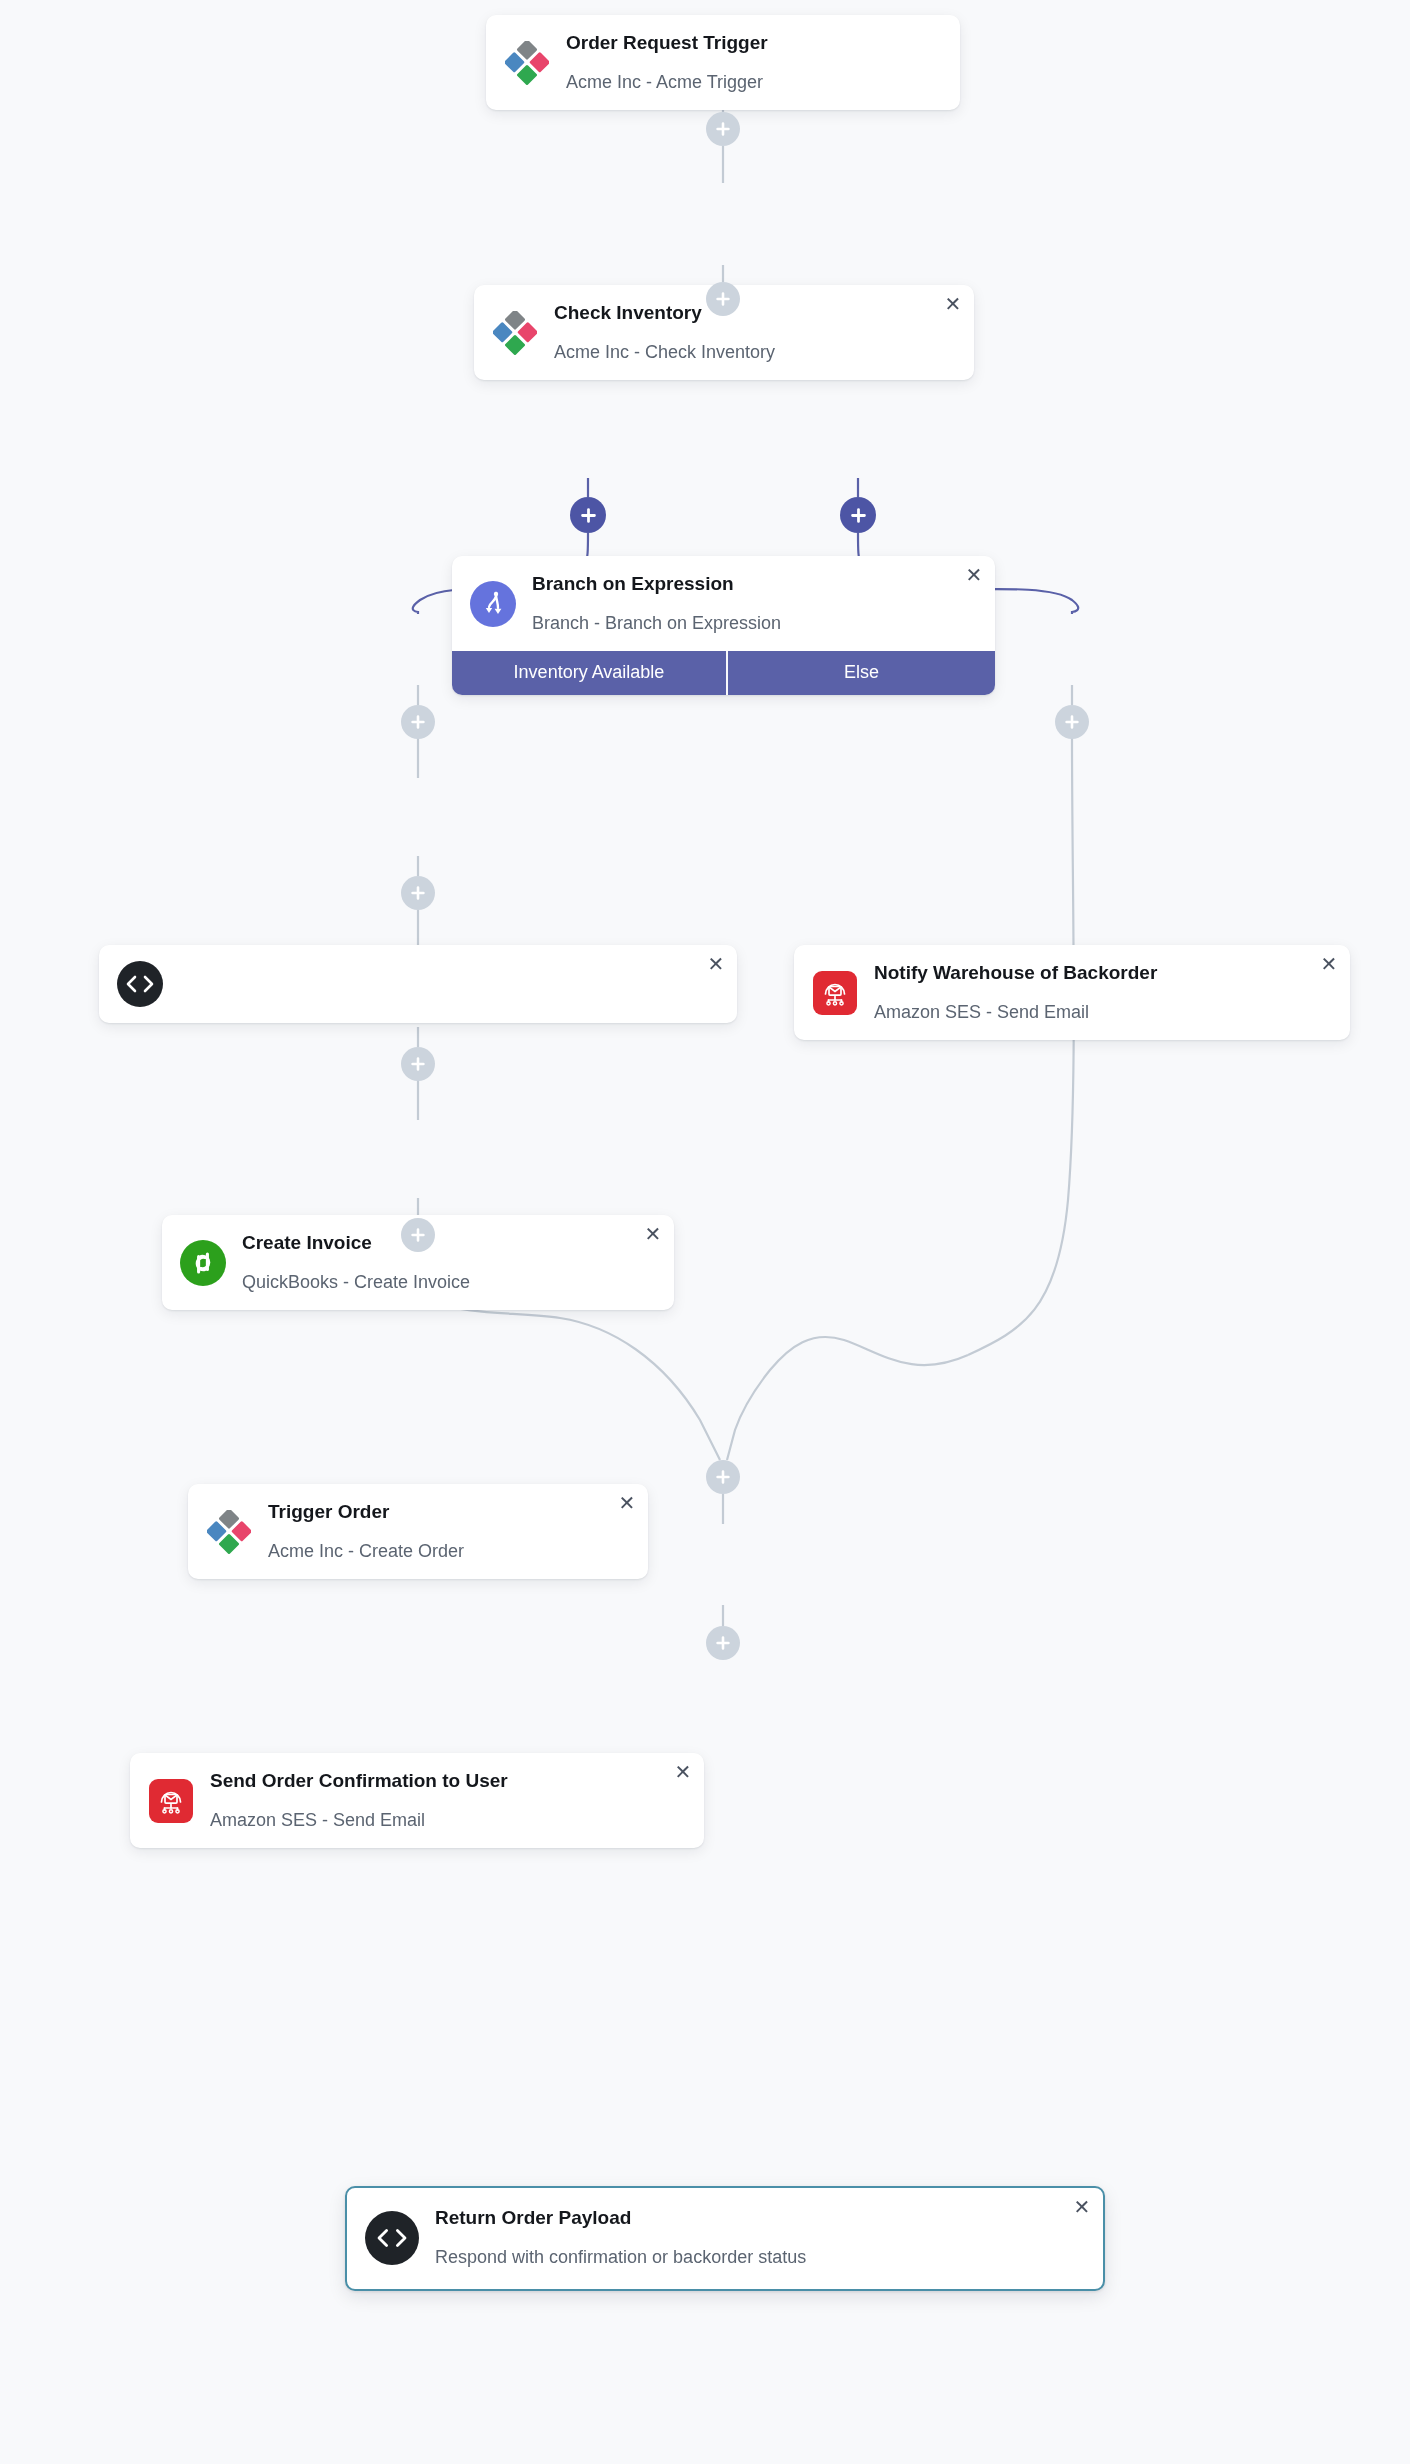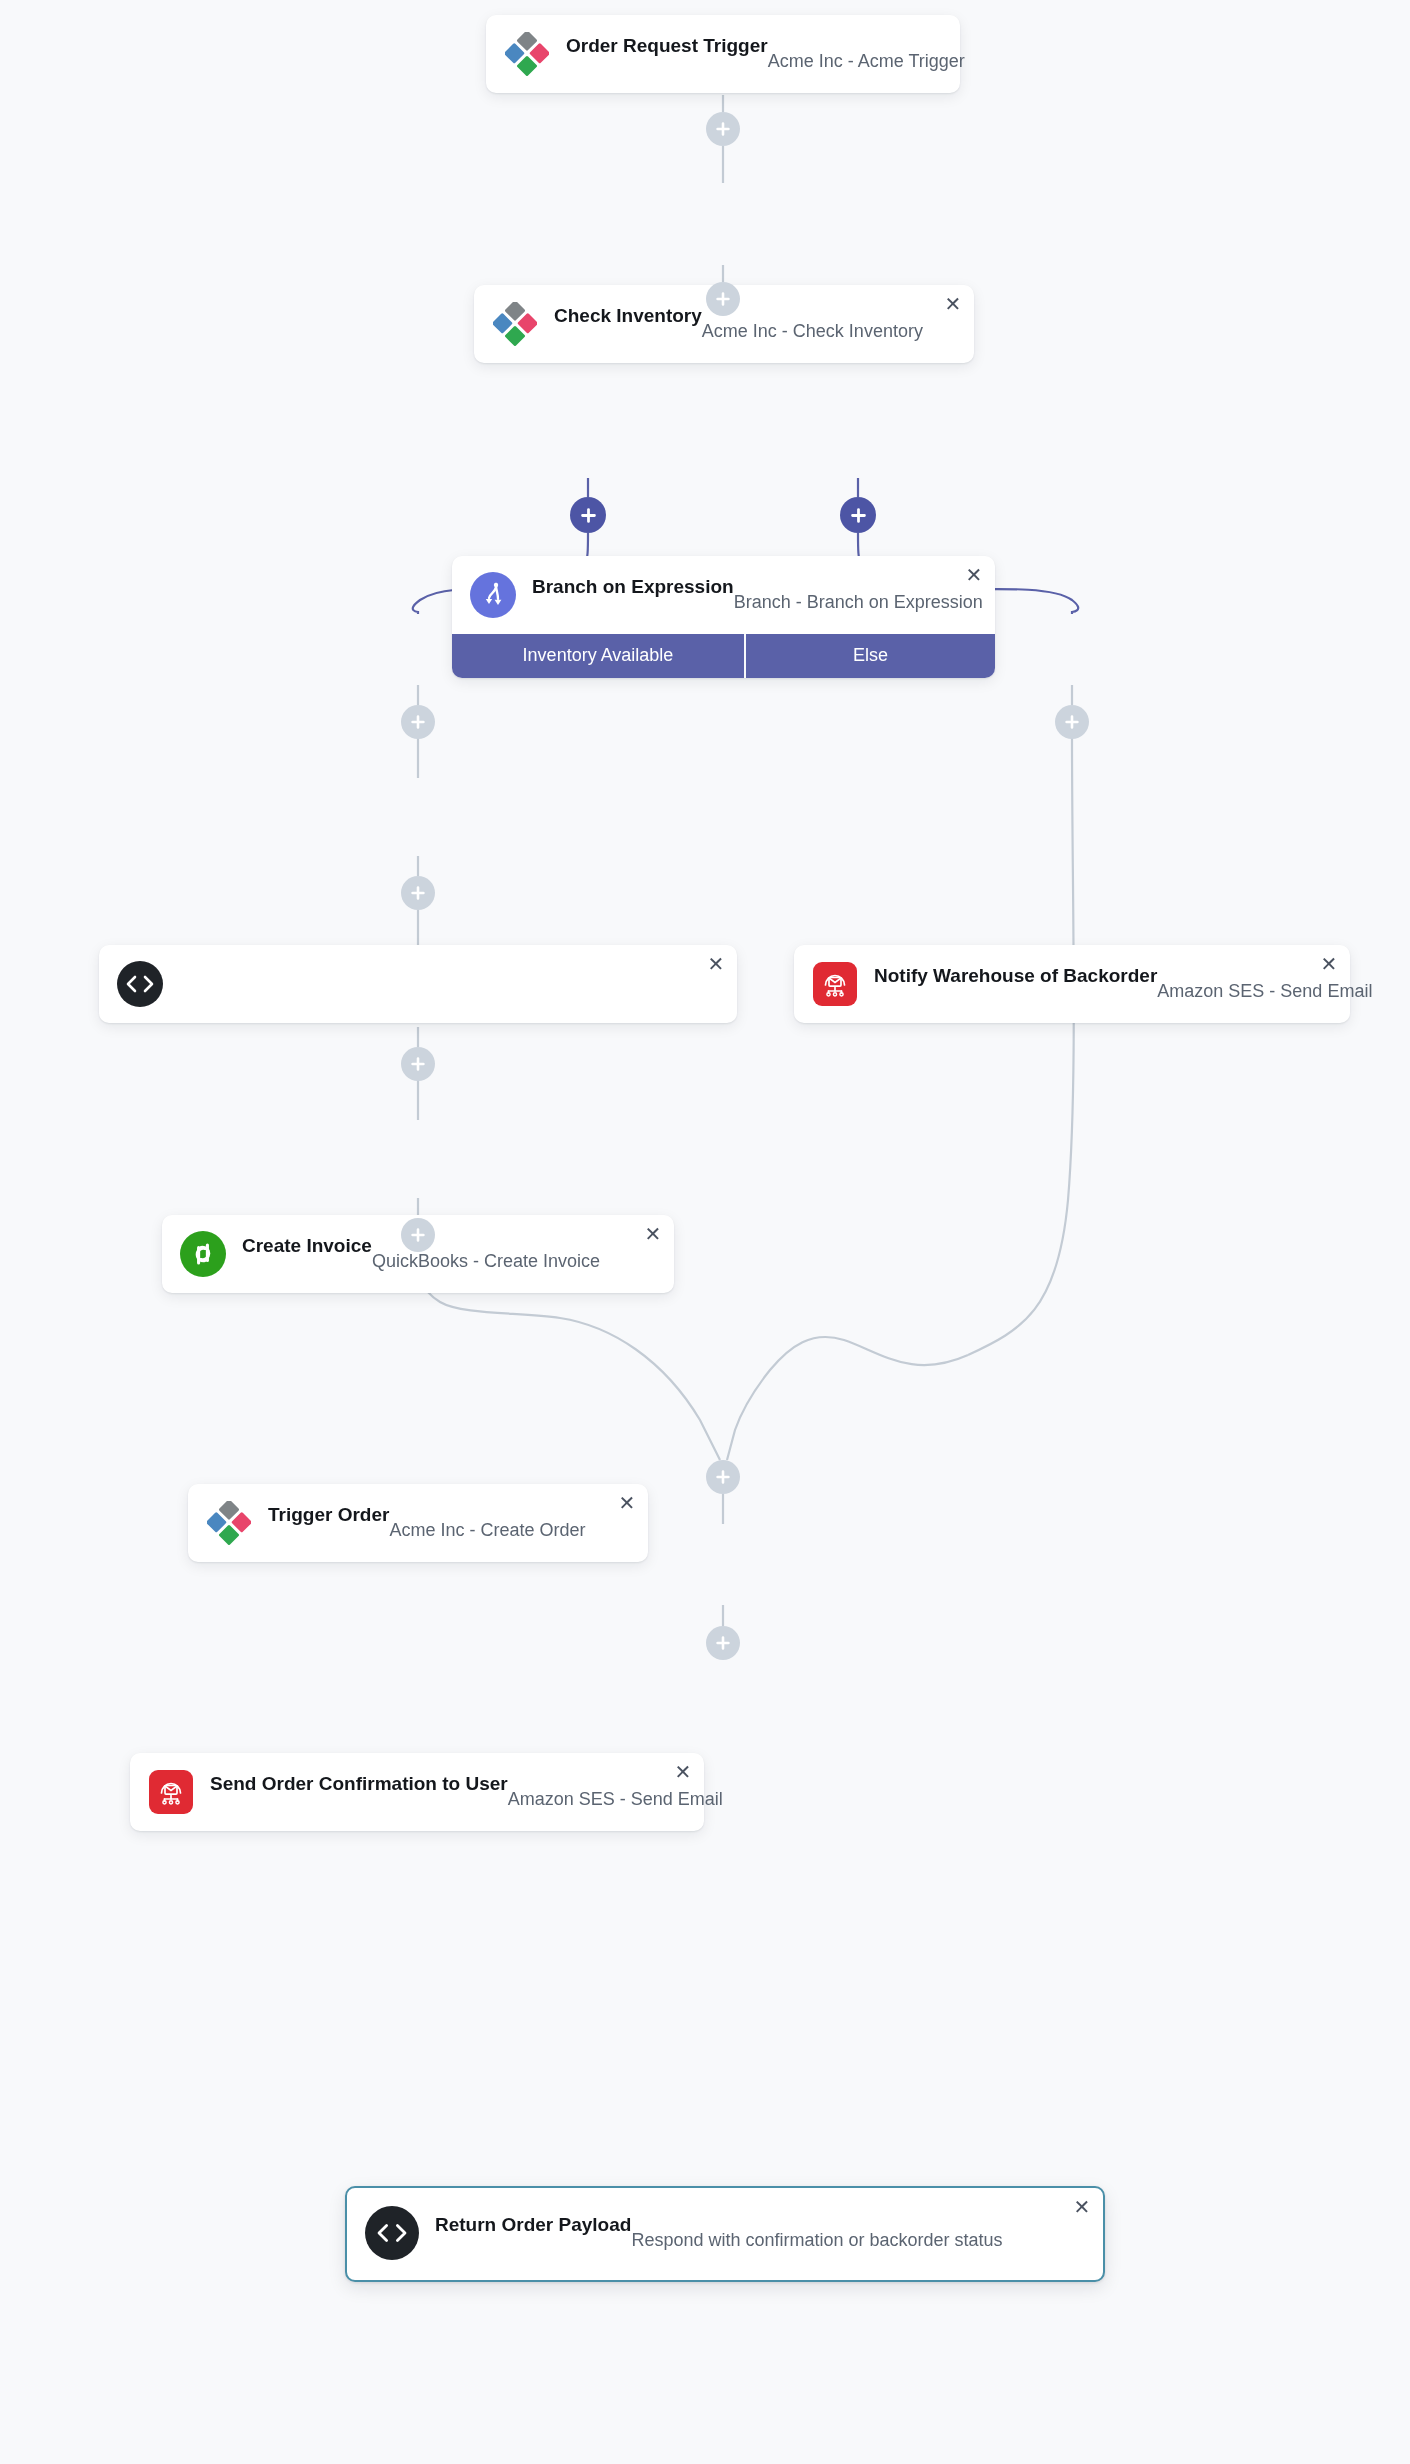--- a/index.html
+++ b/index.html
@@ -59,22 +59,22 @@
     flex: 0 0 auto;
     width: 46px;
     height: 46px;
     display: flex;
     align-items: center;
     justify-content: center;
   }
 
   .node-text {
     display: flex;
-    flex-direction: row;
-    justify-content: space-between;
+    flex-direction: column;
+    justify-content: center;
     min-width: 0;
     padding-right: 4px;
   }
   .node-title {
     font-size: 19px;
     font-weight: bold;
     color: #14171c;
     line-height: 1.25;
     white-space: nowrap;
   }
@@ -109,21 +109,21 @@
     border-top: 0;
     border-bottom-left-radius: 10px;
     border-bottom-right-radius: 10px;
     overflow: hidden;
   }
   .branch-cell {
     background: #5a61a8;
     color: #ffffff;
     font-size: 18px;
     text-align: center;
-    padding: 11px 10px 12px;
+    padding: 11px 1px 12px;
     cursor: pointer;
     white-space: nowrap;
   }
   .branch-cell + .branch-cell {
     border-left: 2px solid #f8f9fb;
     text-align: center;
   }
 
   
   .plus {

